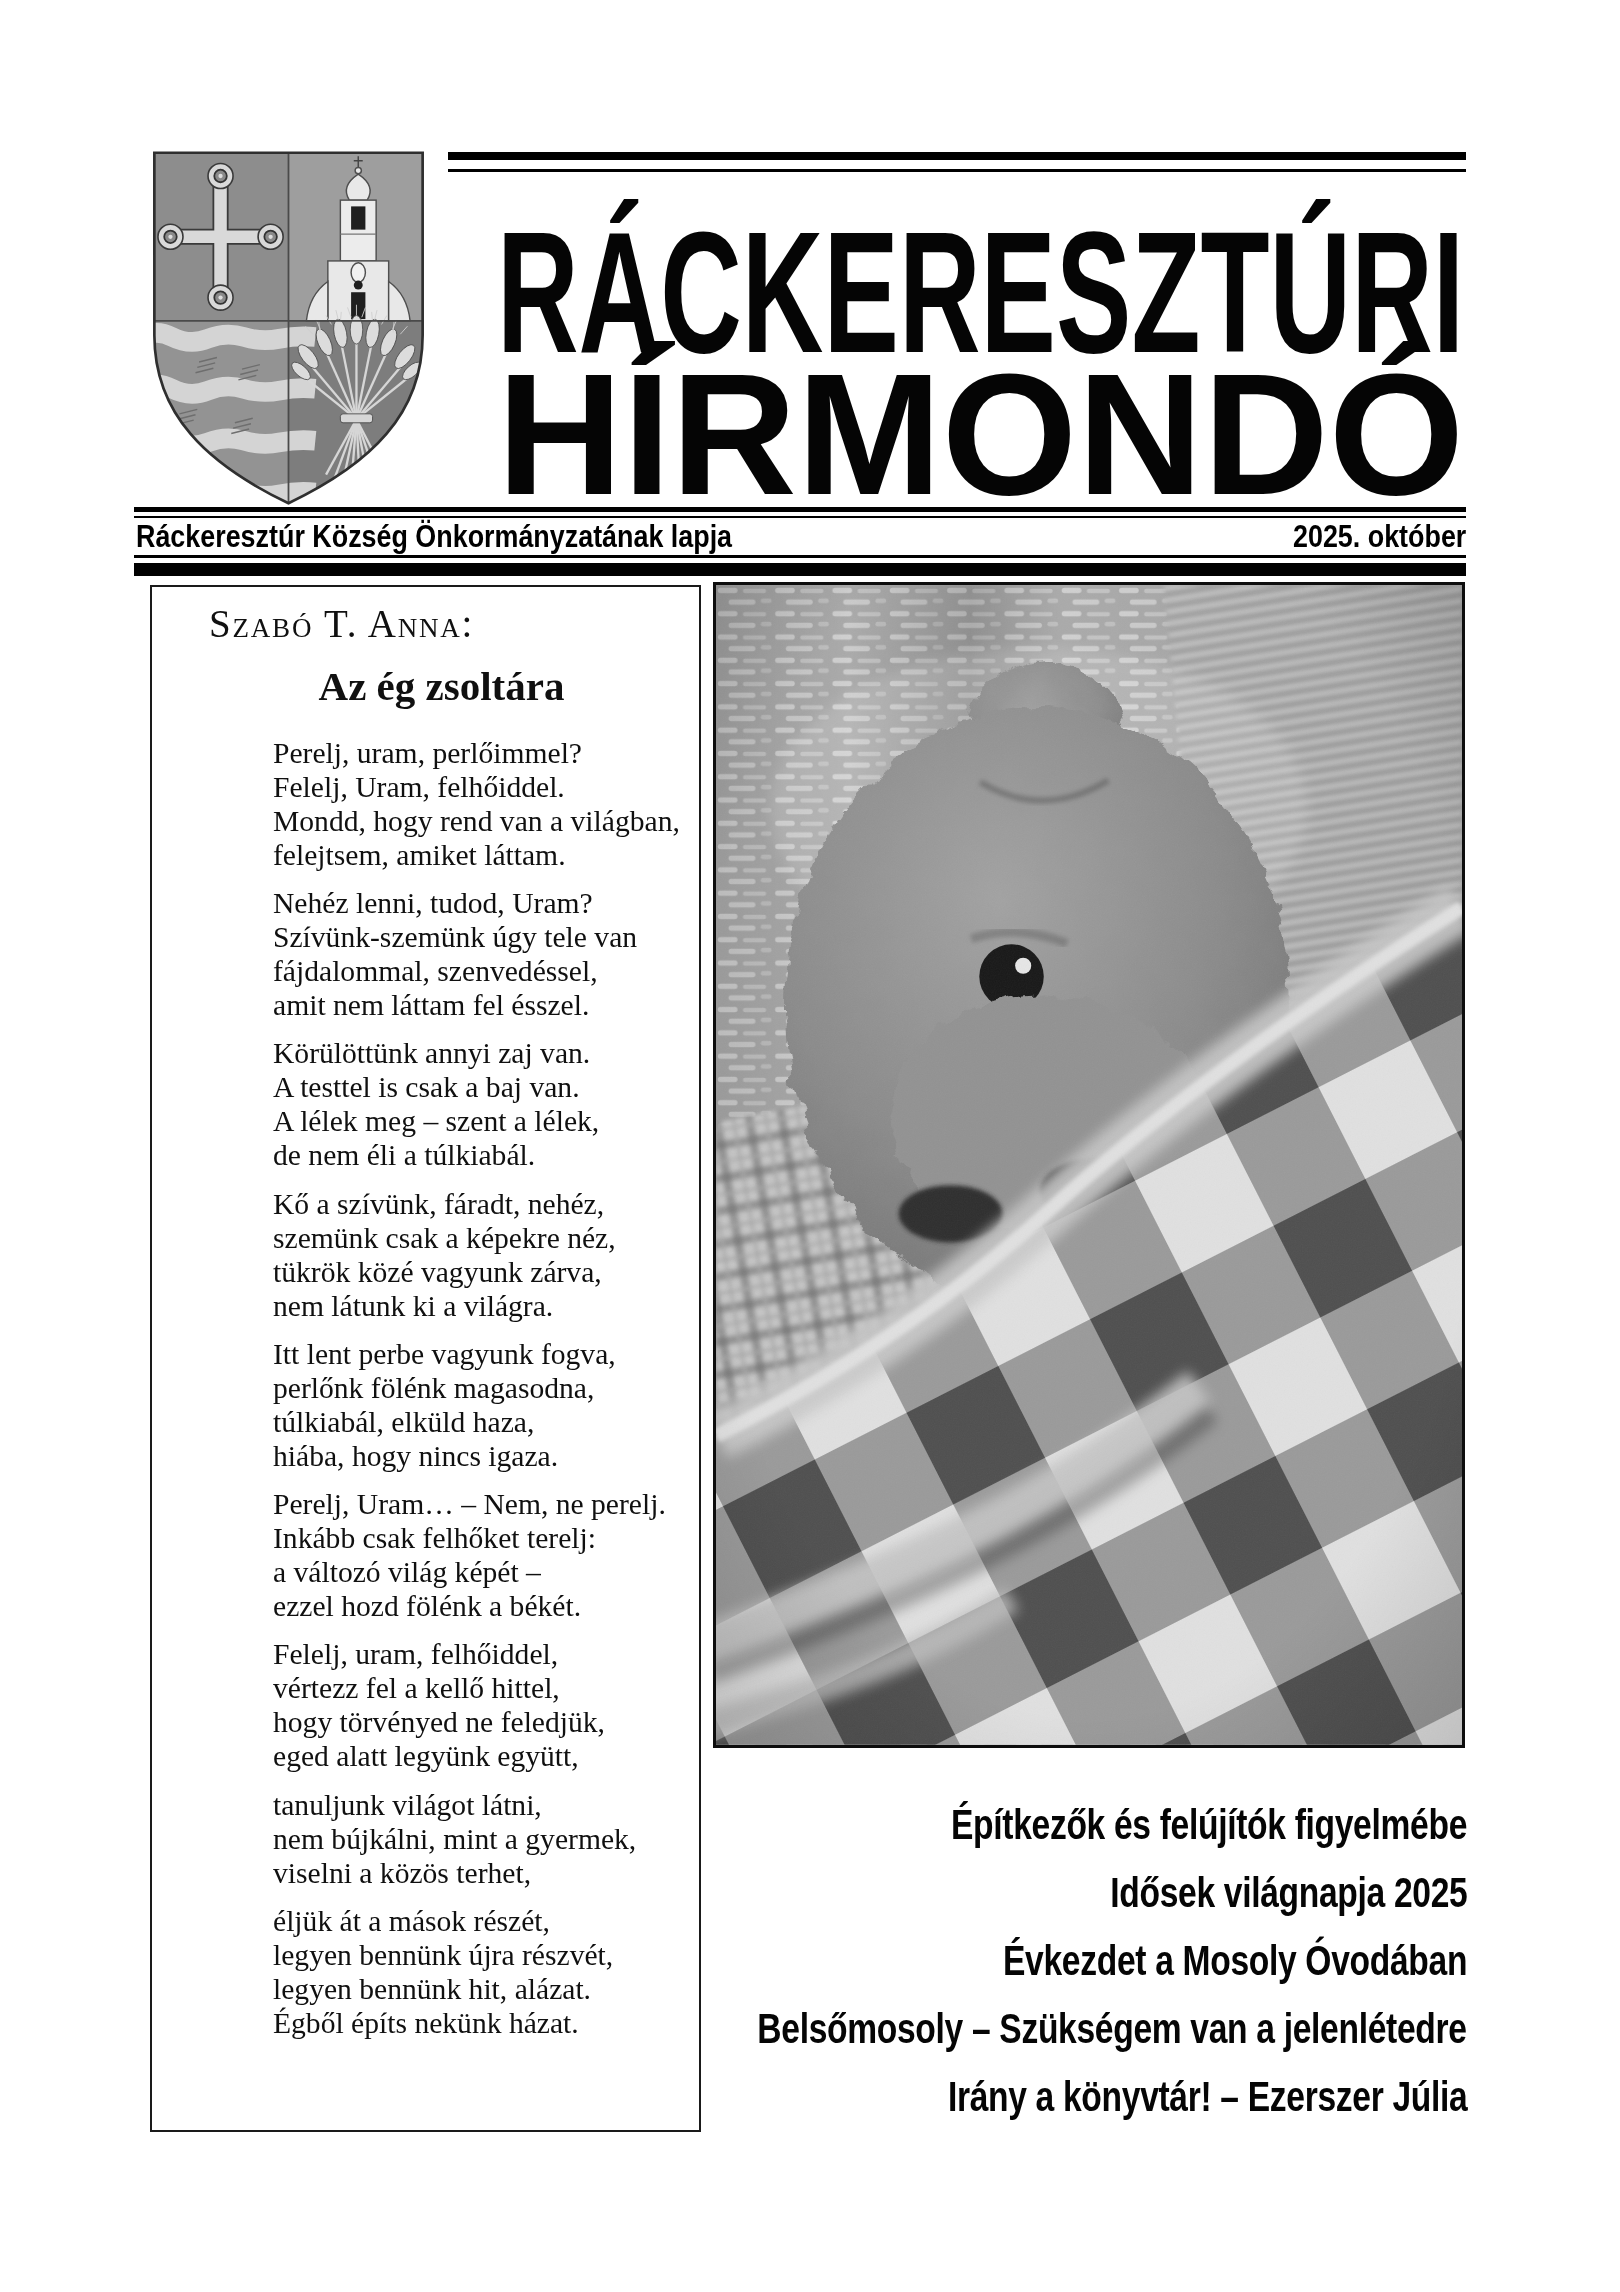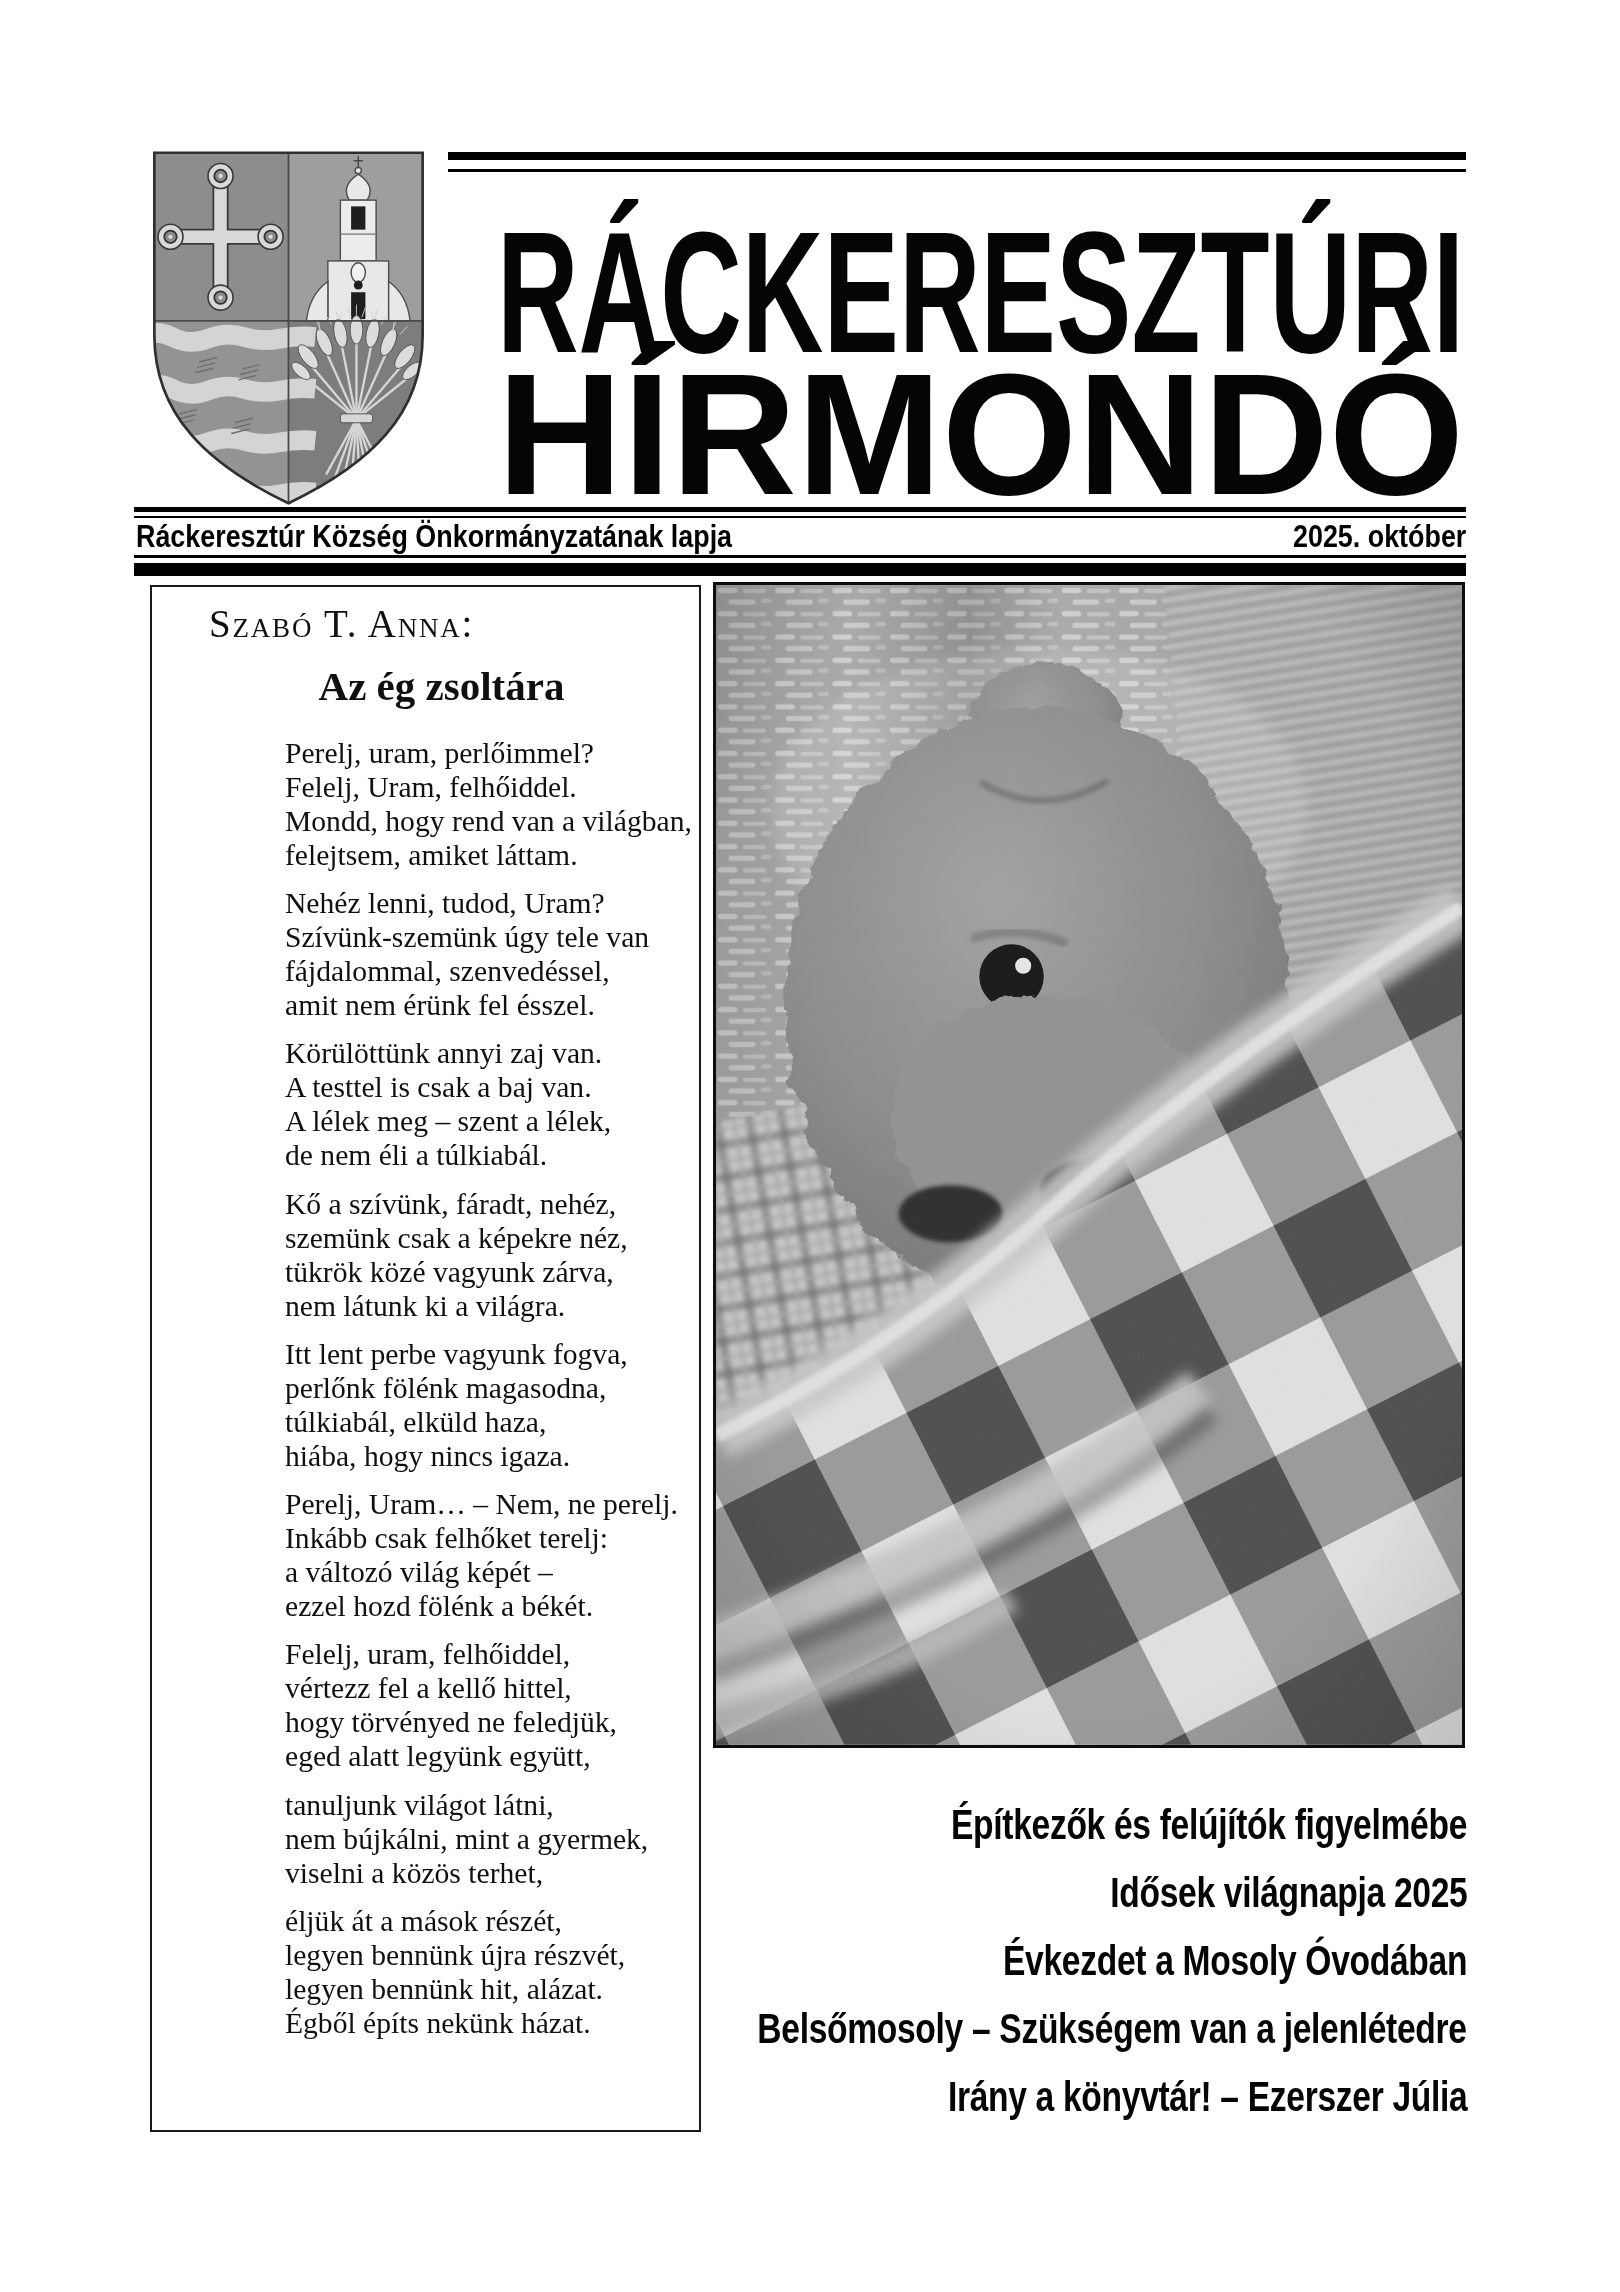--- a/index.html
+++ b/index.html
@@ -20,21 +20,21 @@
     line-height:36px;white-space:nowrap;transform:scaleX(.84);transform-origin:100% 50%;}
 
   
   .poem-box{position:absolute;left:150px;top:585px;width:551px;height:1547px;
     border:2.7px solid #1a1a1a;background:#fff;box-sizing:border-box;
     font-family:"Liberation Serif",serif;color:#101010;padding-top:16px;padding-left:32px;}
   .poem-author{margin-left:25px;font-size:39px;line-height:41px;font-variant:small-caps;letter-spacing:1.8px;}
   .poem-title{text-align:center;font-size:41px;line-height:45px;font-weight:bold;margin-top:19.7px;}
   .stanzas{margin:27px 0 0 89px;}
   .stanza{font-size:29.6px;line-height:34px;margin:0 0 14.3px 0;}
-  .pline{display:block;white-space:nowrap;margin-left:12px;}
+  .pline{display:block;white-space:nowrap;}
 
   
   .photo{position:absolute;left:713px;top:582px;width:746px;height:1160px;
     border:3.6px solid #0d0d0d;margin:0;padding:0;background:#a9a9a9;}
 
   
   .headlines{position:absolute;left:502px;top:1791px;width:965px;}
   .headline{height:68px;text-align:right;white-space:nowrap;}
   .hl-inner{display:inline-block;font-weight:bold;font-size:42px;line-height:68px;
     transform:scaleX(.8);transform-origin:100% 50%;letter-spacing:-0.4px;color:#050505;}
@@ -184,21 +184,21 @@
         <p class="stanza">
           <span class="pline">Perelj, uram, perlőimmel?</span>
           <span class="pline">Felelj, Uram, felhőiddel.</span>
           <span class="pline">Mondd, hogy rend van a világban,</span>
           <span class="pline">felejtsem, amiket láttam.</span>
         </p>
         <p class="stanza">
           <span class="pline">Nehéz lenni, tudod, Uram?</span>
           <span class="pline">Szívünk-szemünk úgy tele van</span>
           <span class="pline">fájdalommal, szenvedéssel,</span>
-          <span class="pline">amit nem érünk fel ésszel.</span>
+          <span class="pline">amit nem láttam fel ésszel.</span>
         </p>
         <p class="stanza">
           <span class="pline">Körülöttünk annyi zaj van.</span>
           <span class="pline">A testtel is csak a baj van.</span>
           <span class="pline">A lélek meg – szent a lélek,</span>
           <span class="pline">de nem éli a túlkiabál.</span>
         </p>
         <p class="stanza">
           <span class="pline">Kő a szívünk, fáradt, nehéz,</span>
           <span class="pline">szemünk csak a képekre néz,</span>

